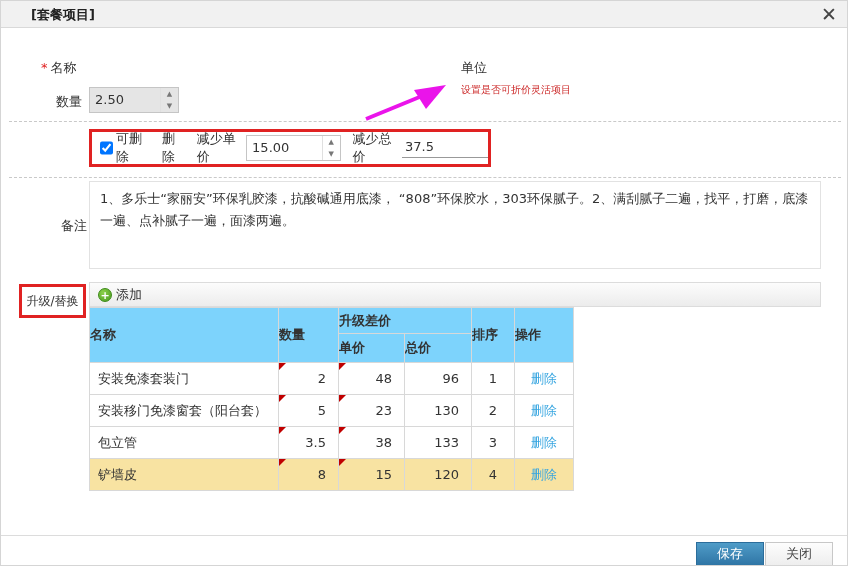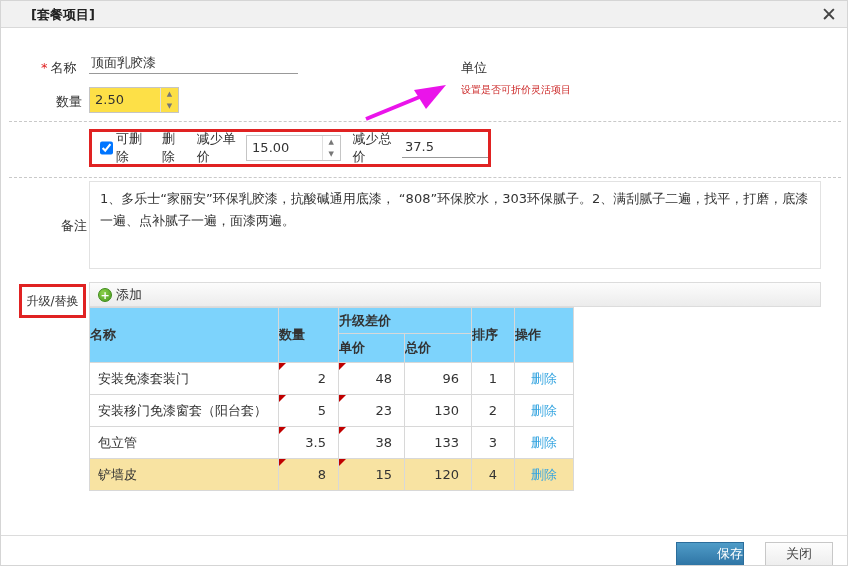--- a/index.html
+++ b/index.html
@@ -15,21 +15,21 @@
   
   .req { color:#e02222; margin-right:3px; }
   .lbl { color:#333; }
   .row-name-lbl { position:absolute; left:40px; top:58px; }
   .uline-field { position:absolute; border-bottom:1px solid #999; height:21px; padding:1px 2px; color:#333; }
   .name-field { left:88px; top:52px; width:209px; }
   .unit-lbl { position:absolute; left:460px; top:58px; }
   .unit-field { left:482px; top:52px; width:218px; }
 
   .qty-lbl { position:absolute; left:55px; top:92px; }
-  .spinbox { position:absolute; height:26px; background:#fde047; border:1px solid #c5c5c5; display:flex; }
+  .spinbox { position:absolute; height:26px; background:#e5e5e5; border:1px solid #c5c5c5; display:flex; }
   .spinbox .val { flex:1; padding:4px 4px 0 5px; color:#333; }
   .spin-btns { width:18px; border-left:1px solid #e0e0e0; display:flex; flex-direction:column; }
   .spin-btns span { flex:1; font-size:7px; color:#777; text-align:center; line-height:12px; cursor:pointer; }
   .qty-spin { left:88px; top:86px; width:90px; }
 
   .dashed-sep { position:absolute; left:8px; width:832px; border-top:1px dashed #c9c9c9; }
   .sep1 { top:120px; } .sep2 { top:176px; }
 
   
   .redbox { position:absolute; left:88px; top:128px; width:402px; height:38px; border:3px solid #e02222; display:flex; align-items:center; padding-left:8px; background:#fff; }
@@ -65,37 +65,36 @@
   td.c-num { text-align:right; padding-right:12px; }
   td.c-center { text-align:center; }
   td.c-action { text-align:center; }
   .del-link { color:#36a5e0; cursor:pointer; }
   tr.hl td { background:#f8e3a2; }
   .corner::before { content:""; position:absolute; left:0; top:0; border-top:7px solid #c00000; border-right:7px solid transparent; }
 
   
   .footer-line { position:absolute; left:0; top:534px; width:848px; border-top:1px solid #dcdcdc; }
   .btn { position:absolute; top:541px; height:24px; width:68px; font-size:13px; text-align:center; line-height:22px; cursor:pointer; }
-  .btn-save { left:675px; background:linear-gradient(#4f9cc8,#2f75a5); border:1px solid #2b6d9b; color:#fff;text-align:right; }
+  .btn-save { left:695px; background:linear-gradient(#4f9cc8,#2f75a5); border:1px solid #2b6d9b; color:#fff; }
   .btn-close { left:764px; background:linear-gradient(#fdfdfd,#eeeeee); border:1px solid #c8c8c8; color:#444; }
 </style>
 </head>
 <body>
 
 <div class="dialog">
 
   <div class="titlebar">
     <span class="title">[套餐项目]</span>
     <span class="close-x">✕</span>
   </div>
 
   <div class="row-name-lbl">
     <span class="req">*</span><span class="lbl">名称</span>
   </div>
-  <div class="uline-field name-field">顶面乳胶漆</div>
 
   <div class="unit-lbl lbl">单位</div>
 
   <div class="qty-lbl lbl">数量</div>
   <div class="spinbox qty-spin">
     <div class="val">2.50</div>
     <div class="spin-btns">
       <span>▲</span>
       <span>▼</span>
     </div>

